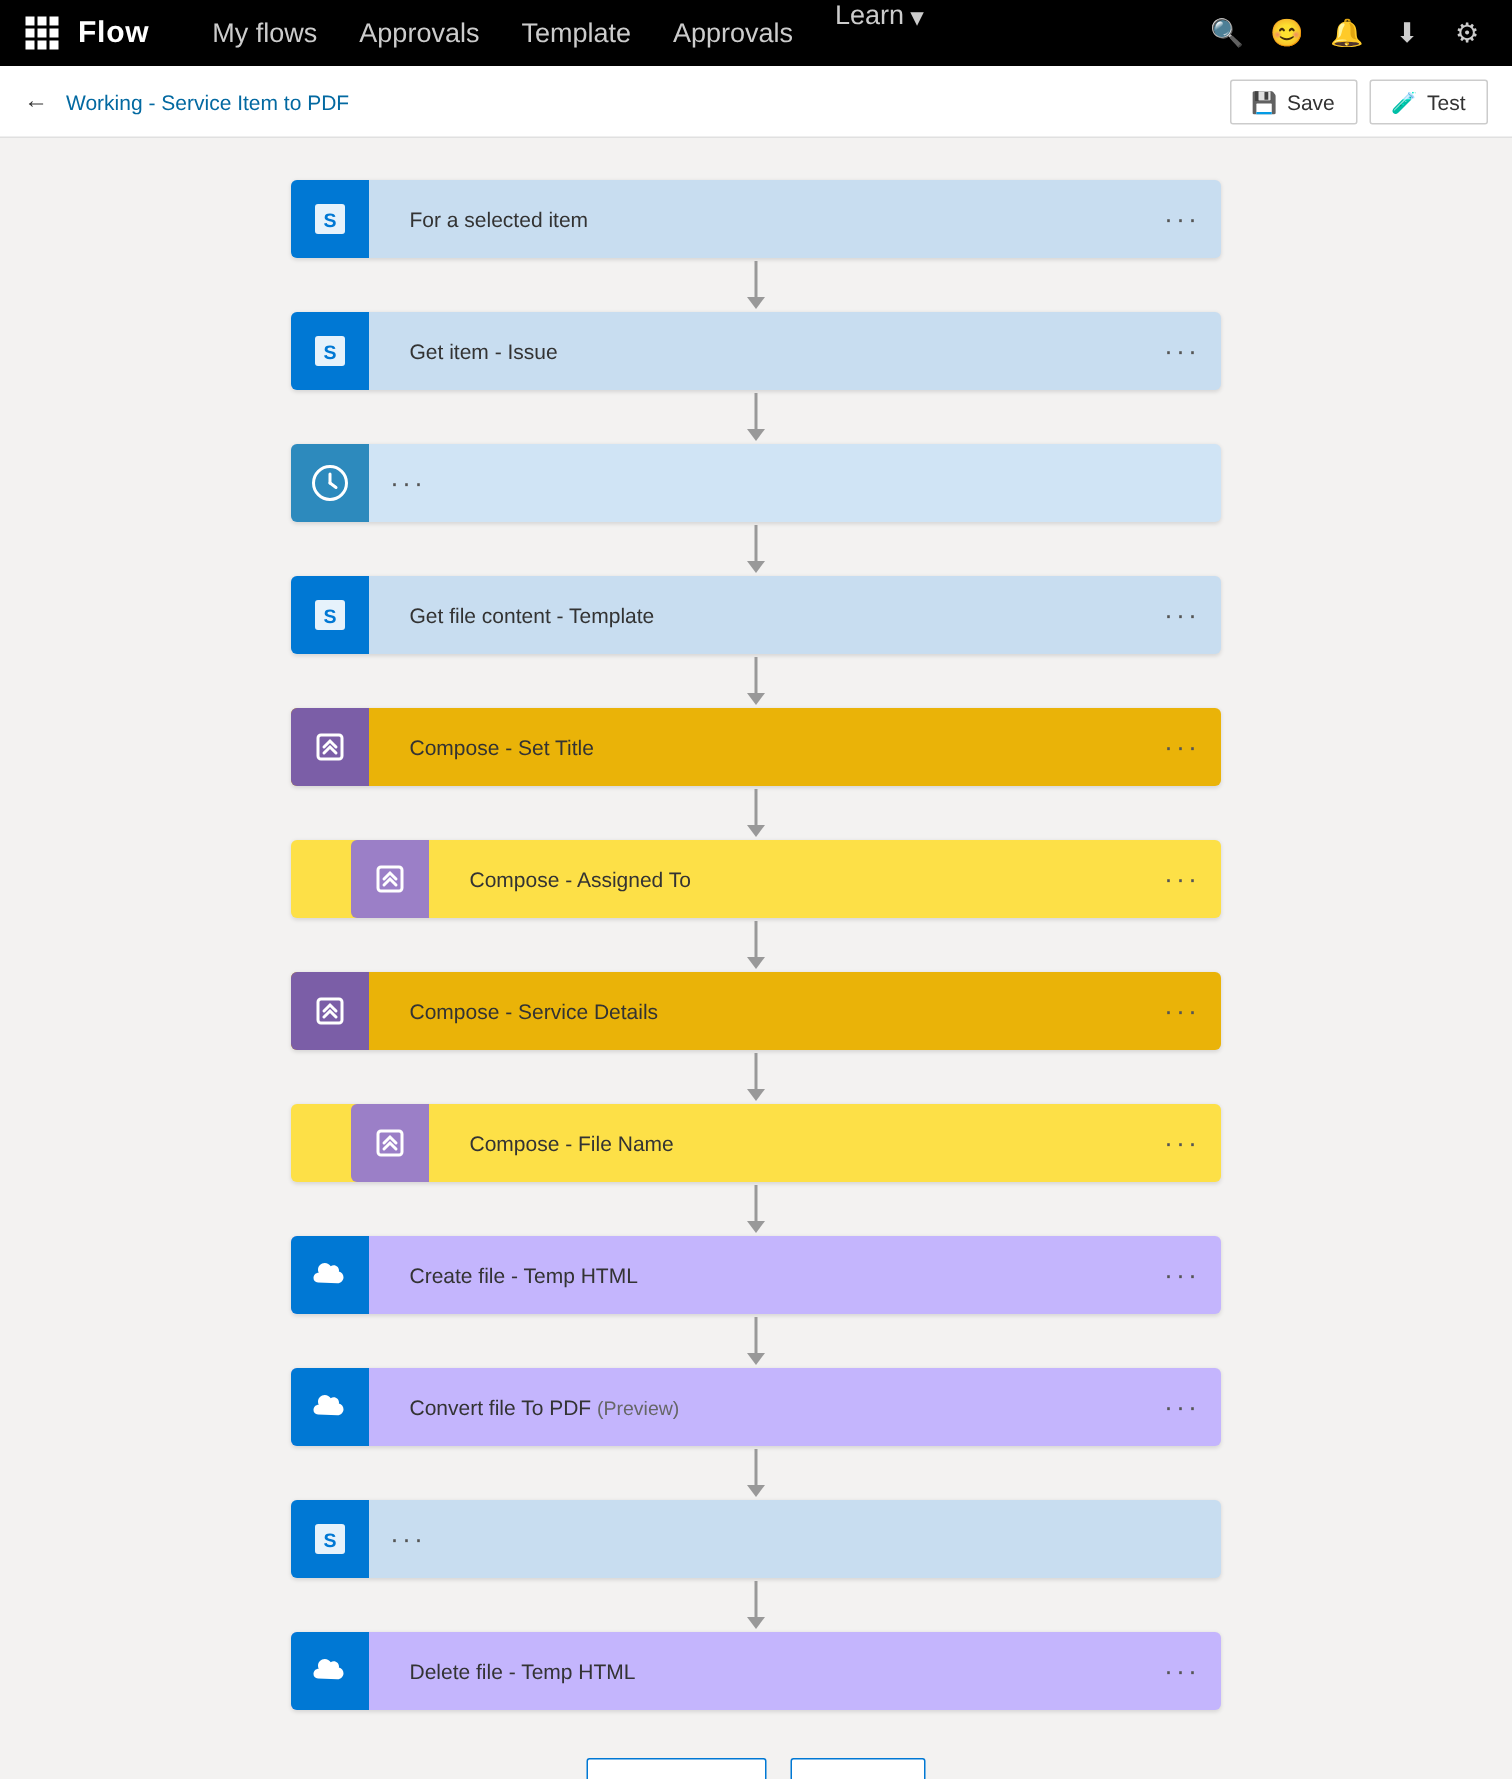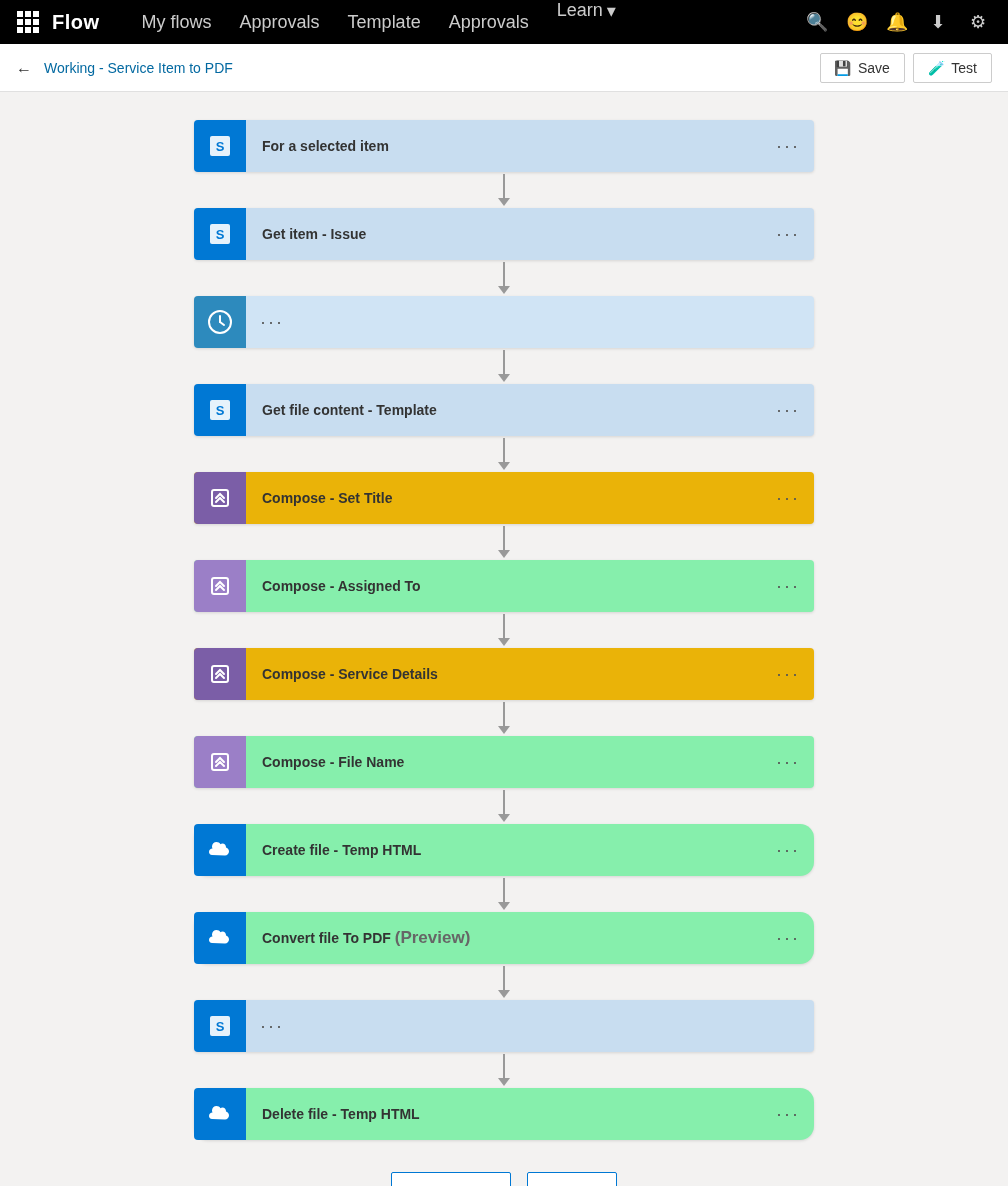--- a/index.html
+++ b/index.html
@@ -88,45 +88,46 @@
       align-items: center;
       padding: 0;
       height: 52px;
       box-shadow: 0 1px 3px rgba(0,0,0,0.12);
       cursor: pointer;
       position: relative;
     }
     .flow-step.sharepoint-blue { background: #c8ddf0; }
     .flow-step.light-blue { background: #d0e4f5; }
     .flow-step.compose-purple { background: #eab308; }
-    .flow-step.compose-purple2 { background: #86efac; }
-    .flow-step.onedrive-gray { background: #86efac; border-radius: 14px; }
+    .flow-step.compose-purple2 { background: #fde047; padding-left: 40px; }
+    .flow-step.onedrive-gray { background: #c4b5fd; }
 
     .step-icon {
       width: 52px; height: 52px;
       display: flex; align-items: center; justify-content: center;
       border-radius: 4px 0 0 4px;
       flex-shrink: 0;
     }
     .icon-sp { background: #0078d4; }
     .icon-clock { background: #2d8abd; }
     .icon-compose { background: #7b5ea7; }
     .icon-compose2 { background: #9b7fc7; }
     .icon-onedrive { background: #0078d4; }
 
     .step-icon svg, .step-icon span { color: #fff; font-size: 22px; }
 
     .step-label {
       flex: 1;
       padding: 0 16px;
       font-size: 14px;
       color: #333;
-      font-weight: 700;
-    }
-    .step-label .preview-tag { color: #666; font-size: 17px; }
+      font-weight: 400;
+      margin-left: 11px;
+    }
+    .step-label .preview-tag { color: #666; font-size: 13px; }
 
     .step-more {
       padding: 0 14px;
       color: #555;
       font-size: 18px;
       letter-spacing: 2px;
       cursor: pointer;
     }
 
     

